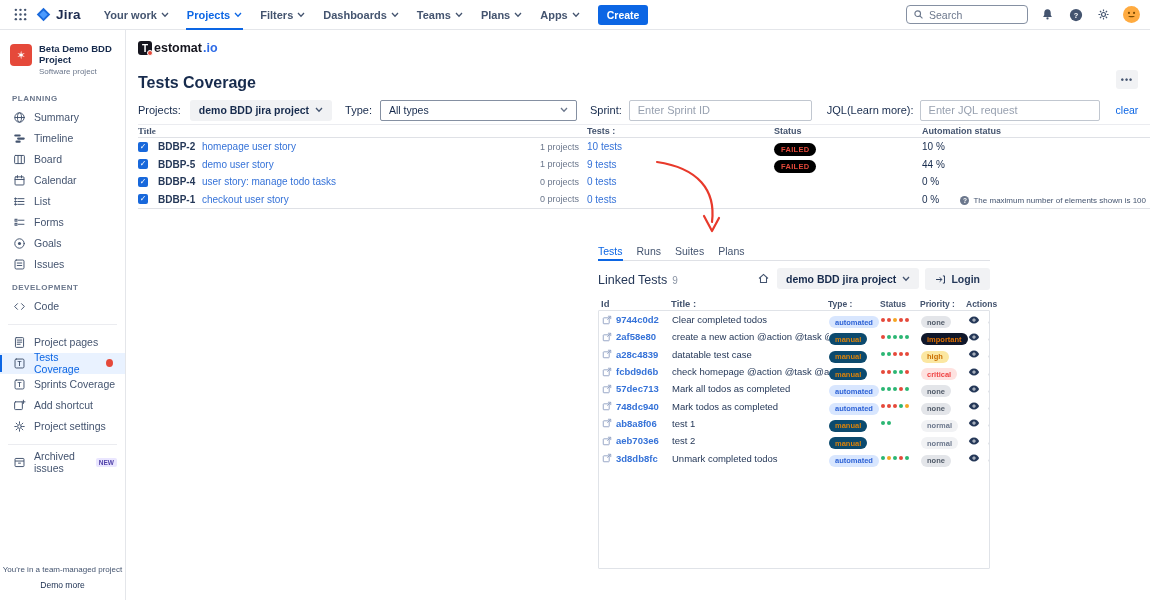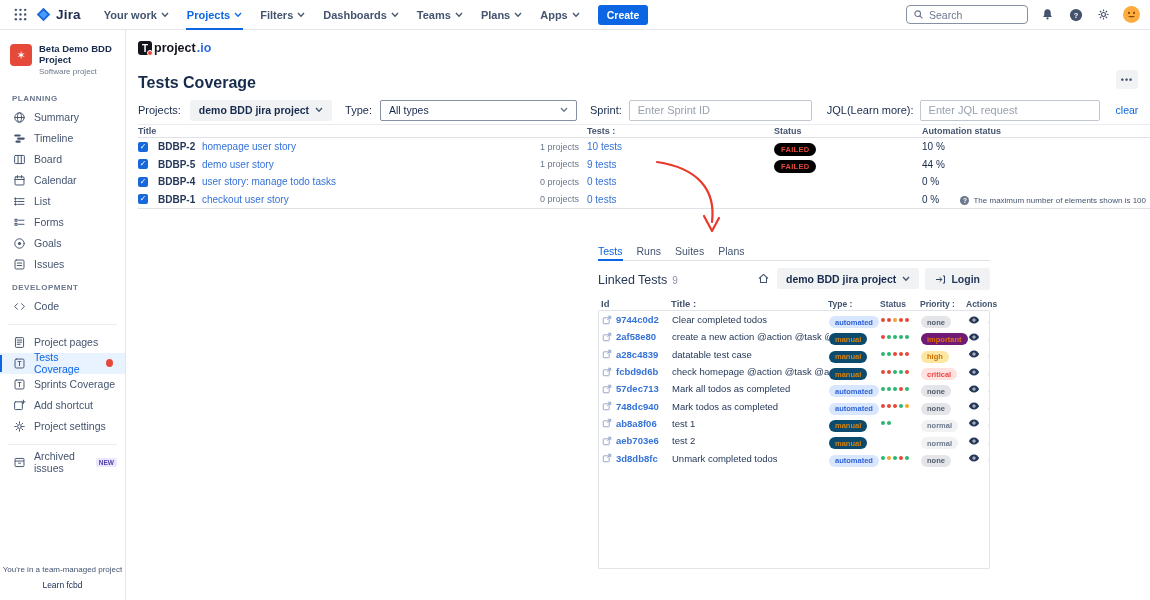--- a/index.html
+++ b/index.html
@@ -78,21 +78,21 @@
   .cov-body { border-bottom:1px solid #DFE1E6; position:relative; }
   .c-cb { width:20px; flex:none; display:flex; align-items:center; }
   .checkbox { width:10px; height:10px; background:#1868DB; border-radius:2px; color:#fff; font-size:8px; line-height:10px;
               text-align:center; cursor:pointer; }
   .c-key { width:44px; flex:none; font-size:10px; font-weight:700; color:#253858; }
   .c-title { width:280px; flex:none; font-size:10px; color:#3572D8; cursor:pointer; white-space:nowrap; overflow:hidden; }
   .c-proj { width:105px; flex:none; text-align:right; font-size:9px; color:#6B778C; padding-right:8px; }
   .c-tests { width:182px; flex:none; font-size:10px; color:#3572D8; cursor:pointer; }
   .c-status { width:148px; flex:none; padding-left:5px; }
   .c-auto { flex:1; padding-left:5px; font-size:10px; color:#172B4D; }
-  .h-span { width:344px; flex:none; }
+  .h-span { width:344px; flex:none;font-family:Liberation Serif, serif; }
   .badge-failed { display:inline-block; background:#000000; color:#E5493A; font-size:7.5px; font-weight:700;
                   border-radius:8px; padding:2px 7px; letter-spacing:.3px; }
   .cov-note { position:absolute; right:4px; top:58px; display:flex; align-items:center; gap:4px; font-size:8px; color:#44546F; white-space:nowrap;}
   .qmark { width:9px; height:9px; border-radius:50%; background:#6B778C; color:#fff; font-size:6.5px; font-weight:700;
            display:flex; align-items:center; justify-content:center; flex:none;}
 
   
   .arrow-svg { position:absolute; left:0; top:0; width:1024px; height:570px; pointer-events:none; z-index:15; }
 
   
@@ -116,21 +116,21 @@
   .pc-type { width:52px; flex:none; }
   .pc-status { width:40px; flex:none; display:flex; gap:2px; align-items:center; }
   .pc-prio { width:46px; flex:none; }
   .pc-actions { flex:1; display:flex; align-items:center; gap:5px; }
   .dot { width:4px; height:4px; border-radius:50%; flex:none; }
   .pill { display:inline-block; font-size:7.5px; font-weight:600; border-radius:7px; padding:1.5px 6px; }
   .pill.automated { background:#D8E6FE; color:#2E63D6; }
   .pill.manual { background:#0c4a6e; color:#D9820B; }
   .pill.none { background:#E3E5E9; color:#505A68; }
   .pill.normal { background:#F1F2F4; color:#6B778C; }
-  .pill.important { background:#701a75; color:#E27100; }
+  .pill.important { background:#0f172a; color:#E27100; }
   .pill.high { background:#FBE7A2; color:#CA6F02; }
   .pill.critical { background:#FEE2E0; color:#EF4444; }
   .act-ico { width:13px; height:13px; display:flex; align-items:center; justify-content:center; cursor:pointer; }
 </style>
 </head>
 <body>
 
 <div id="app">
 
   <div class="topbar">
@@ -408,28 +408,28 @@
           <svg width="13" height="13" viewBox="0 0 16 16" fill="none" stroke="#44546F" stroke-width="1.2">
             <rect x="2.5" y="3" width="11" height="10" rx="1"></rect>
             <path d="M2.5 6.2h11M6.3 8.8h3.4"></path>
           </svg>
         </span>
       <span>Archived issues</span>
       <span class="new-badge">NEW</span>
     </div>
     <div class="side-footer">
       <div class="l1">You're in a team-managed project</div>
-      <div class="l2">Learn fcbd</div>
+      <div class="l2">Demo more</div>
     </div>
   </div>
 
   <div class="main">
     <div class="tm-logo">
       <span class="tm-box">T</span>
-        <span class="tm-name">project</span>
+        <span class="tm-name">estomat</span>
         <span class="tm-io">.io</span>
     </div>
     <div class="page-title">Tests Coverage</div>
     <button class="more-btn">•••</button>
 
     <div class="filters">
       <span class="f-label">Projects:</span>
       <div class="chip" style="margin-left:9px;">
         <span>demo BDD jira project</span>
         <svg width="8" height="6" viewBox="0 0 8 6">

